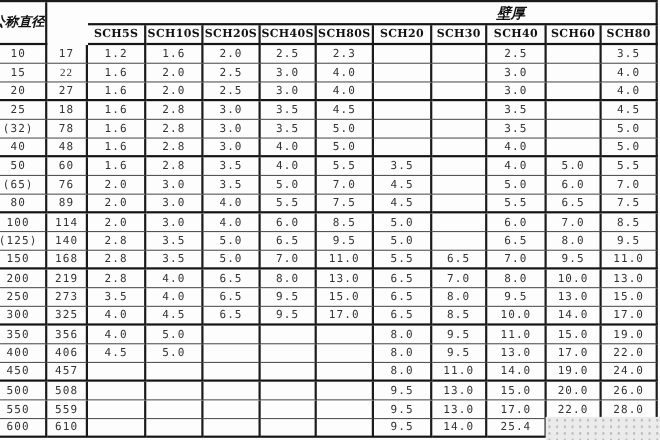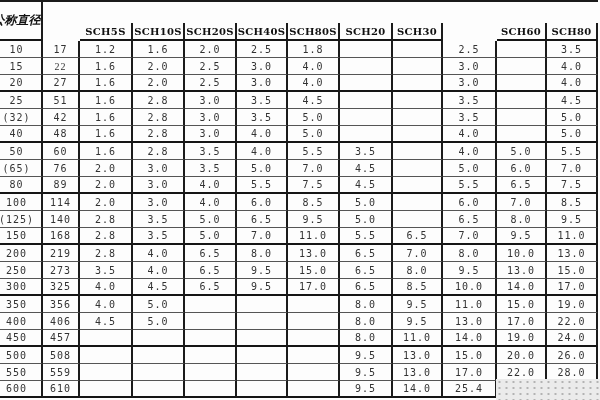--- a/index.html
+++ b/index.html
@@ -27,37 +27,41 @@
       background-image:radial-gradient(#b3b3b3 1px,rgba(0,0,0,0) 1.3px);
       background-size:7px 6px;}
 </style>
 </head>
 <body>
 
 <div class="screen">
   <div class="tbl" id="grid">
 
     <div class="cell tb cjkh" style="grid-column:1;grid-row:1/3">公称直径</div>
+    <div class="cell tb wallcell" style="grid-column:3/13;grid-row:1">
+      <span class="wall-label">壁厚</span>
+    </div>
 
   <div class="cell tb sch" style="grid-area: 2 / 3;">SCH5S</div>
       <div class="cell tb sch" style="grid-area: 2 / 4;">SCH10S</div>
       <div class="cell tb sch" style="grid-area: 2 / 5;">SCH20S</div>
       <div class="cell tb sch" style="grid-area: 2 / 6;">SCH40S</div>
       <div class="cell tb sch" style="grid-area: 2 / 7;">SCH80S</div>
       <div class="cell tb sch" style="grid-area: 2 / 8;">SCH20</div>
       <div class="cell tb sch" style="grid-area: 2 / 9;">SCH30</div>
+      <div class="cell tb sch" style="grid-area: 2 / 10;">SCH40</div>
       <div class="cell tb sch" style="grid-area: 2 / 11;">SCH60</div>
       <div class="cell tb sch" style="grid-area: 2 / 12;">SCH80</div>
       <div class="cell num" style="grid-area: 3 / 1;">10</div>
       <div class="cell num" style="grid-area: 3 / 2;">17</div>
       <div class="cell num" style="grid-area: 3 / 3;">1.2</div>
       <div class="cell num" style="grid-area: 3 / 4;">1.6</div>
       <div class="cell num" style="grid-area: 3 / 5;">2.0</div>
       <div class="cell num" style="grid-area: 3 / 6;">2.5</div>
-      <div class="cell num" style="grid-area: 3 / 7;">1.8</div>
+      <div class="cell num" style="grid-area: 3 / 7;">2.3</div>
       <div class="cell num" style="grid-area: 3 / 8;"></div>
       <div class="cell num" style="grid-area: 3 / 9;"></div>
       <div class="cell num" style="grid-area: 3 / 10;">2.5</div>
       <div class="cell num" style="grid-area: 3 / 11;"></div>
       <div class="cell num" style="grid-area: 3 / 12;">3.5</div>
       <div class="cell num" style="grid-area: 4 / 1;">15</div>
       <div class="cell num" style="grid-area: 4 / 2; font-family: Liberation Serif, serif;">22</div>
       <div class="cell num" style="grid-area: 4 / 3;">1.6</div>
       <div class="cell num" style="grid-area: 4 / 4;">2.0</div>
       <div class="cell num" style="grid-area: 4 / 5;">2.5</div>
@@ -74,33 +78,33 @@
       <div class="cell num tb" style="grid-area: 5 / 4;">2.0</div>
       <div class="cell num tb" style="grid-area: 5 / 5;">2.5</div>
       <div class="cell num tb" style="grid-area: 5 / 6;">3.0</div>
       <div class="cell num tb" style="grid-area: 5 / 7;">4.0</div>
       <div class="cell num tb" style="grid-area: 5 / 8;"></div>
       <div class="cell num tb" style="grid-area: 5 / 9;"></div>
       <div class="cell num tb" style="grid-area: 5 / 10;">3.0</div>
       <div class="cell num tb" style="grid-area: 5 / 11;"></div>
       <div class="cell num tb" style="grid-area: 5 / 12;">4.0</div>
       <div class="cell num" style="grid-area: 6 / 1;">25</div>
-      <div class="cell num" style="grid-area: 6 / 2;">51</div>
+      <div class="cell num" style="grid-area: 6 / 2;">18</div>
       <div class="cell num" style="grid-area: 6 / 3;">1.6</div>
       <div class="cell num" style="grid-area: 6 / 4;">2.8</div>
       <div class="cell num" style="grid-area: 6 / 5;">3.0</div>
       <div class="cell num" style="grid-area: 6 / 6;">3.5</div>
       <div class="cell num" style="grid-area: 6 / 7;">4.5</div>
       <div class="cell num" style="grid-area: 6 / 8;"></div>
       <div class="cell num" style="grid-area: 6 / 9;"></div>
       <div class="cell num" style="grid-area: 6 / 10;">3.5</div>
       <div class="cell num" style="grid-area: 6 / 11;"></div>
       <div class="cell num" style="grid-area: 6 / 12;">4.5</div>
       <div class="cell num" style="grid-area: 7 / 1;">(32)</div>
-      <div class="cell num" style="grid-area: 7 / 2;">42</div>
+      <div class="cell num" style="grid-area: 7 / 2;">78</div>
       <div class="cell num" style="grid-area: 7 / 3;">1.6</div>
       <div class="cell num" style="grid-area: 7 / 4;">2.8</div>
       <div class="cell num" style="grid-area: 7 / 5;">3.0</div>
       <div class="cell num" style="grid-area: 7 / 6;">3.5</div>
       <div class="cell num" style="grid-area: 7 / 7;">5.0</div>
       <div class="cell num" style="grid-area: 7 / 8;"></div>
       <div class="cell num" style="grid-area: 7 / 9;"></div>
       <div class="cell num" style="grid-area: 7 / 10;">3.5</div>
       <div class="cell num" style="grid-area: 7 / 11;"></div>
       <div class="cell num" style="grid-area: 7 / 12;">5.0</div>

